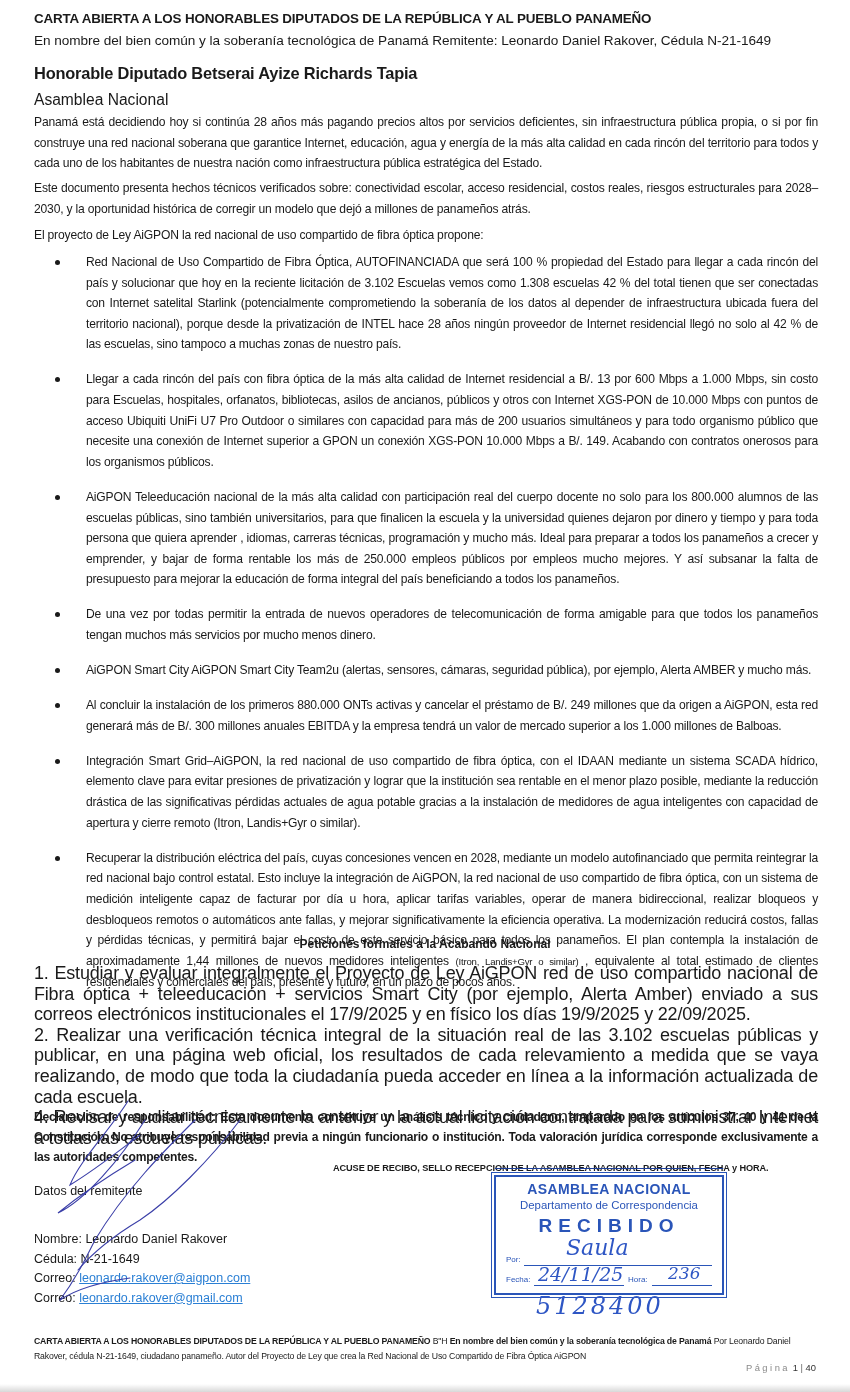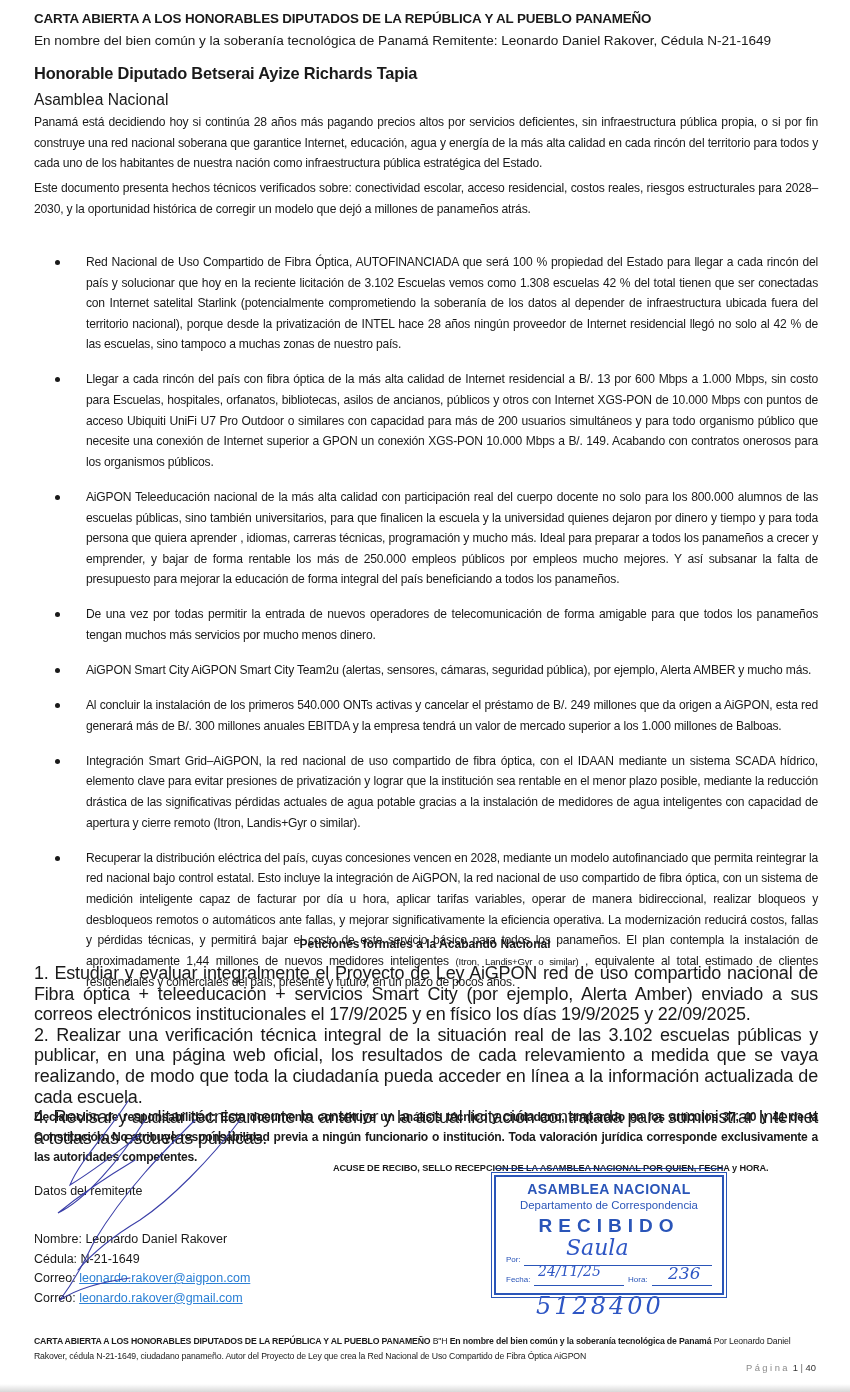--- a/index.html
+++ b/index.html
@@ -58,28 +58,29 @@
 <div class="page">
 
   <div class="abs h-title">CARTA ABIERTA A LOS HONORABLES DIPUTADOS DE LA REPÚBLICA Y AL PUEBLO PANAMEÑO</div>
   <div class="abs h-sub">En nombre del bien común y la soberanía tecnológica de Panamá Remitente: Leonardo Daniel Rakover, Cédula N-21-1649</div>
 
   <div class="abs addr-name">Honorable Diputado Betserai Ayize Richards Tapia</div>
   <div class="abs addr-org">Asamblea Nacional</div>
 
   <div class="abs para" style="top:112px;">Panamá está decidiendo hoy si continúa 28 años más pagando precios altos por servicios deficientes, sin infraestructura pública propia, o si por fin construye una red nacional soberana que garantice Internet, educación, agua y energía de la más alta calidad en cada rincón del territorio para todos y cada uno de los habitantes de nuestra nación como infraestructura pública estratégica del Estado.</div>
   <div class="abs para" style="top:178px;">Este documento presenta hechos técnicos verificados sobre: conectividad escolar, acceso residencial, costos reales, riesgos estructurales para 2028–2030, y la oportunidad histórica de corregir un modelo que dejó a millones de panameños atrás.</div>
+  <div class="abs para" style="top:225px;">El proyecto de Ley AiGPON la red nacional de uso compartido de fibra óptica propone:</div>
 
   <ul class="abs bullets">
     <li><span class="dot"></span><span>Red Nacional de Uso Compartido de Fibra Óptica, AUTOFINANCIADA que será 100 % propiedad del Estado para llegar a cada rincón del país y solucionar que  hoy en la reciente licitación de 3.102 Escuelas vemos como 1.308 escuelas 42 % del total tienen que ser conectadas con Internet satelital Starlink (potencialmente comprometiendo la soberanía de los datos al depender de infraestructura ubicada fuera del territorio nacional), porque desde la privatización de INTEL hace 28 años ningún proveedor de Internet residencial llegó no solo al 42 % de las escuelas, sino tampoco a muchas zonas de nuestro país.</span></li>
     <li><span class="dot"></span><span>Llegar a cada rincón del país con fibra óptica de la más alta calidad de Internet residencial a B/. 13 por  600 Mbps a 1.000 Mbps, sin costo para Escuelas, hospitales, orfanatos, bibliotecas, asilos de ancianos, públicos y otros con Internet XGS-PON de 10.000 Mbps con puntos de acceso Ubiquiti UniFi U7 Pro Outdoor o similares con capacidad para más de 200 usuarios simultáneos y para todo organismo público que necesite una conexión de Internet superior a GPON un conexión  XGS-PON 10.000 Mbps a B/. 149. Acabando con contratos onerosos para los organismos públicos.</span></li>
     <li><span class="dot"></span><span>AiGPON Teleeducación nacional de la más alta calidad con participación real del cuerpo docente no solo para los 800.000 alumnos de las escuelas públicas, sino también universitarios, para que finalicen la escuela y la universidad quienes dejaron por dinero y tiempo y para toda persona que quiera aprender , idiomas, carreras técnicas, programación y mucho más. Ideal para preparar a todos los panameños a crecer y emprender, y  bajar de forma rentable los más de 250.000 empleos públicos por empleos mucho mejores. Y así subsanar la falta de presupuesto para mejorar la educación de forma integral del país beneficiando a todos los panameños.</span></li>
     <li><span class="dot"></span><span>De una vez por todas permitir la entrada de nuevos operadores de telecomunicación de forma amigable para que todos los panameños tengan muchos más servicios por mucho menos dinero.</span></li>
     <li><span class="dot"></span><span>AiGPON Smart City AiGPON Smart City  Team2u (alertas, sensores, cámaras, seguridad pública), por ejemplo, Alerta AMBER y mucho más.</span></li>
-    <li><span class="dot"></span><span>Al concluir la instalación de los primeros 540.000 ONTs activas y cancelar el préstamo de B/. 249 millones que da origen a AiGPON, esta red generará más de B/. 300 millones anuales EBITDA y la empresa tendrá un valor de mercado superior a los 1.000 millones de Balboas.</span></li>
+    <li><span class="dot"></span><span>Al concluir la instalación de los primeros 880.000 ONTs activas y cancelar el préstamo de B/. 249 millones que da origen a AiGPON, esta red generará más de B/. 300 millones anuales EBITDA y la empresa tendrá un valor de mercado superior a los 1.000 millones de Balboas.</span></li>
     <li><span class="dot"></span><span>Integración Smart Grid–AiGPON, la red nacional de uso compartido de fibra óptica, con el IDAAN mediante un sistema SCADA hídrico, elemento clave para evitar presiones de privatización y lograr que la institución sea rentable en el menor plazo posible, mediante la reducción drástica de las significativas pérdidas actuales de agua potable gracias a la instalación de medidores de agua inteligentes con capacidad de apertura y cierre remoto (Itron, Landis+Gyr o similar).</span></li>
     <li><span class="dot"></span><span>Recuperar la distribución eléctrica del país, cuyas concesiones vencen en 2028, mediante un modelo autofinanciado que permita reintegrar la red nacional bajo control estatal. Esto incluye la integración de AiGPON, la red nacional de uso compartido de fibra óptica, con un sistema de medición inteligente capaz de facturar por día u hora, aplicar tarifas variables, operar de manera bidireccional, realizar bloqueos y desbloqueos remotos o automáticos ante fallas, y mejorar significativamente la eficiencia operativa. La modernización reducirá costos, fallas y pérdidas técnicas, y permitirá bajar el costo de este servicio básico para todos los panameños. El plan contempla la instalación de aproximadamente 1,44 millones de nuevos medidores inteligentes </span><span class="small">(Itron, Landis+Gyr o similar)</span><span> , equivalente al total estimado de clientes residenciales y comerciales del país, presente y futuro, en un plazo de pocos años.</span></li>
   </ul>
 
   <div class="abs pet-title">Peticiones formales a la Acabando Nacional</div>
   <div class="abs petitions">
     <p>1. Estudiar y evaluar integralmente el Proyecto de Ley AiGPON red de uso compartido nacional de Fibra óptica + teleeducación + servicios Smart City (por ejemplo, Alerta Amber) enviado a sus correos electrónicos institucionales el 17/9/2025 y en físico los días 19/9/2025 y 22/09/2025.</p>
     <p>2. Realizar una verificación técnica integral de la situación real de las 3.102 escuelas públicas y publicar, en una página web oficial, los resultados de cada relevamiento a medida que se vaya realizando, de modo que toda la ciudadanía pueda acceder en línea a la información actualizada de cada escuela.</p>
     <p>4. Revisar y auditar técnicamente la anterior y la actual licitación contratada para suministrar Internet a  todas las escuelas públicas.</p>
   </div>
@@ -101,21 +102,21 @@
     <div class="s2">Departamento de Correspondencia</div>
     <div class="s3">RECIBIDO</div>
     <div class="row" style="top:78px;">
       <span>Por:</span>
       <span class="line" style="left:18px; right:0; top:10px;"></span>
       <span class="abs hand" style="left:60px; top:-20px; font-size:22px;">Saula</span>
     </div>
     <div class="row" style="top:98px;">
       <span>Fecha:</span>
       <span class="line" style="left:28px; width:90px; top:10px;"></span>
-      <span class="abs hand" style="left:32px; top:-12px; font-size:14px;">24/11/25</span>
+      <span class="abs hand" style="left:32px; top:-12px; font-size:19px;">24/11/25</span>
       <span class="abs" style="left:122px; top:0;">Hora:</span>
       <span class="line" style="left:146px; right:0; top:10px;"></span>
       <span class="abs hand" style="left:162px; top:-12px; font-size:17px;">236</span>
     </div>
   </div>
   <div class="abs hand" style="left:536px; top:1292px; font-size:24px; letter-spacing:3px;">5128400</div>
 
   <svg class="abs sig" viewBox="0 0 850 1392">
     <g fill="none" stroke="#3b3fa8" stroke-width="1.1" stroke-linecap="round">
       <path d="M128 1101 C110 1130, 80 1160, 70 1185 C95 1170, 120 1150, 140 1135"></path>

